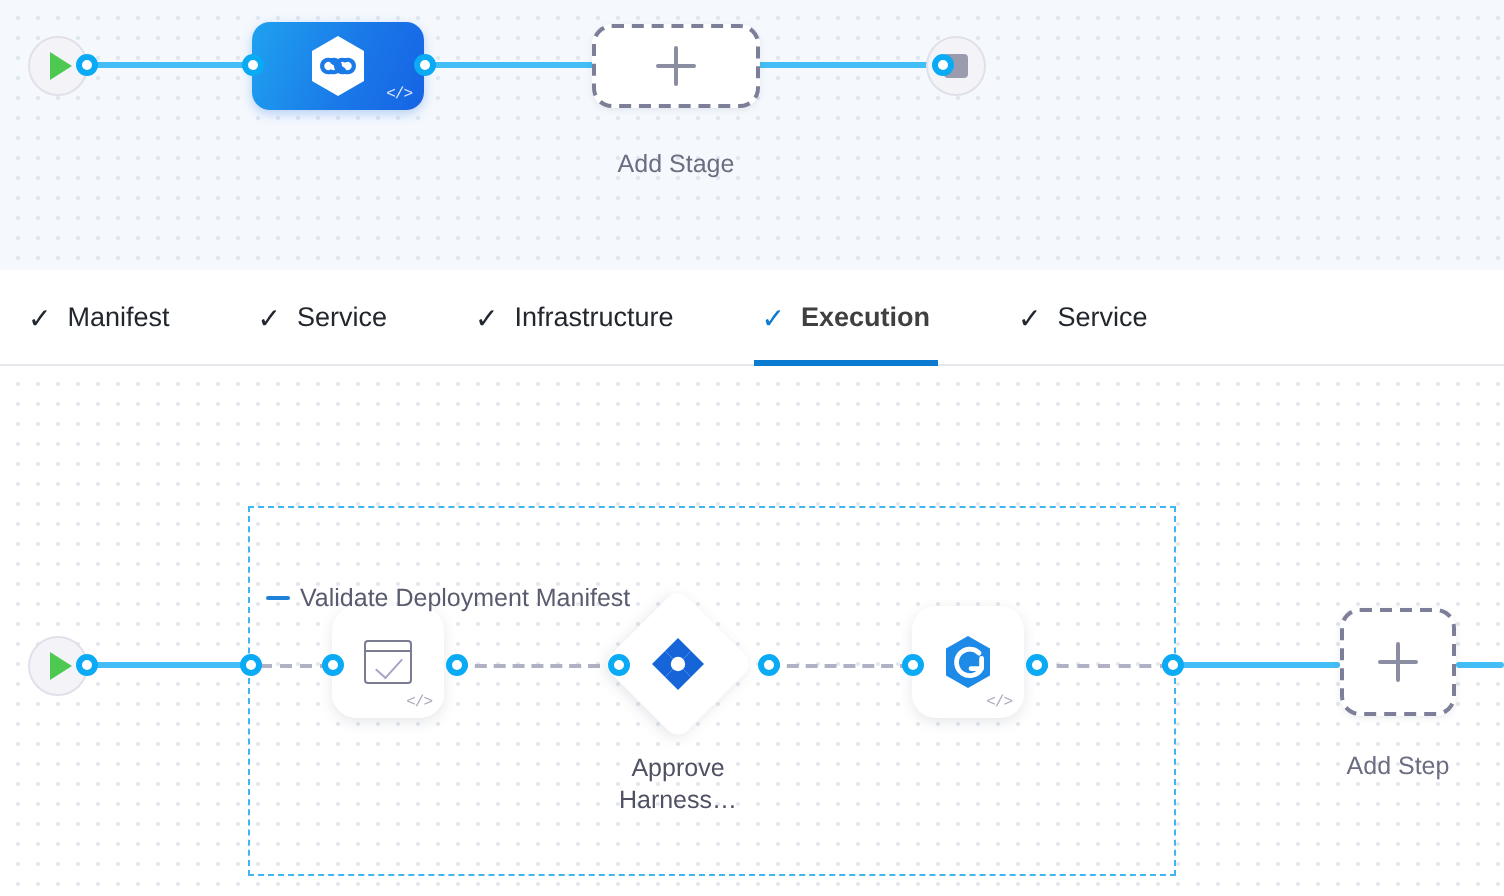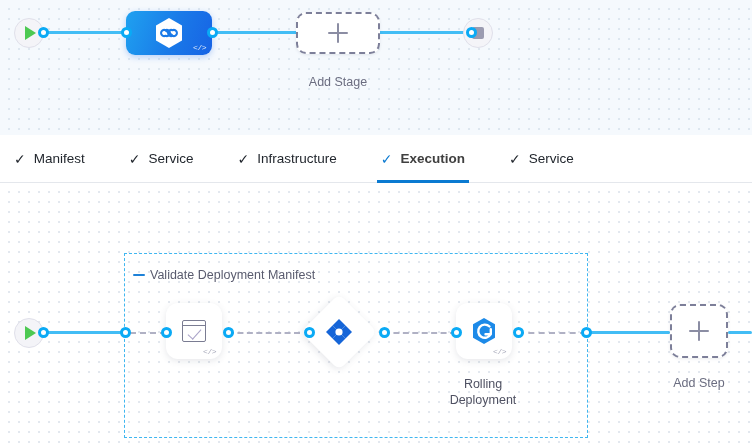--- a/index.html
+++ b/index.html
@@ -200,20 +200,21 @@
     border: 1px dashed #3fb6f0;
     background: rgba(255,255,255,0.0);
     box-sizing: border-box;
     z-index: 2;
   }
   .group-header {
     position: absolute;
     display: flex;
     align-items: center;
     z-index: 7;
+    margin-top: 24px;
   }
   .minus-icon {
     width: 12px;
     height: 2px;
     background: #1e82d8;
     margin-right: 5px;
     border-radius: 1px;
   }
   .group-title {
     font-size: 12.5px;
@@ -388,32 +389,32 @@
         <path d="M15 2 L21.5 8.5 L15 15 L8.5 8.5 Z"></path>
         <path d="M15 15 L21.5 21.5 L15 28 L8.5 21.5 Z"></path>
         <path d="M2 15 L8.5 8.5 L15 15 L8.5 21.5 Z"></path>
         <path d="M28 15 L21.5 21.5 L15 15 L21.5 8.5 Z"></path>
       </g>
       <circle cx="15" cy="15" r="3.6" fill="#ffffff"></circle>
     </svg>
   </div>
   <div class="dot" style="left:304px; top:144px;"></div>
   <div class="dot" style="left:379px; top:144px;"></div>
+  <div class="node-label" style="left:279px; top:193px; width:120px;">Approve
+Harness…</div>
 
   <div class="step-card" style="left:456px; top:120px;">
     <svg width="30" height="30" viewBox="0 0 30 30">
       <polygon points="15,2 26,8.2 26,21.8 15,28 4,21.8 4,8.2" fill="#1d8ae8"></polygon>
       <path d="M20.5 10.5 a6.6 6.6 0 1 0 1.2 7.8 L16.5 18.3 L21.8 18.3 L21.8 13.2" fill="none" stroke="#ffffff" stroke-width="2.4" stroke-linecap="round" stroke-linejoin="round"></path>
     </svg>
     <span class="code-badge-dark">&lt;/&gt;</span>
   </div>
   <div class="dot" style="left:451px; top:144px;"></div>
   <div class="dot" style="left:513px; top:144px;"></div>
-  <div class="node-label" style="left:423px; top:193px; width:120px;">Rolling
-Deployment</div>
 
   <div class="dot" style="left:581px; top:144px;"></div>
 
   <div class="add-node" style="left:670px; top:121px; width:58px; height:54px;">
     <span class="plus"></span>
   </div>
   <div class="node-label node-label-muted" style="left:639px; top:192px; width:120px;">Add Step</div>
 </div>
 
 </body></html>

